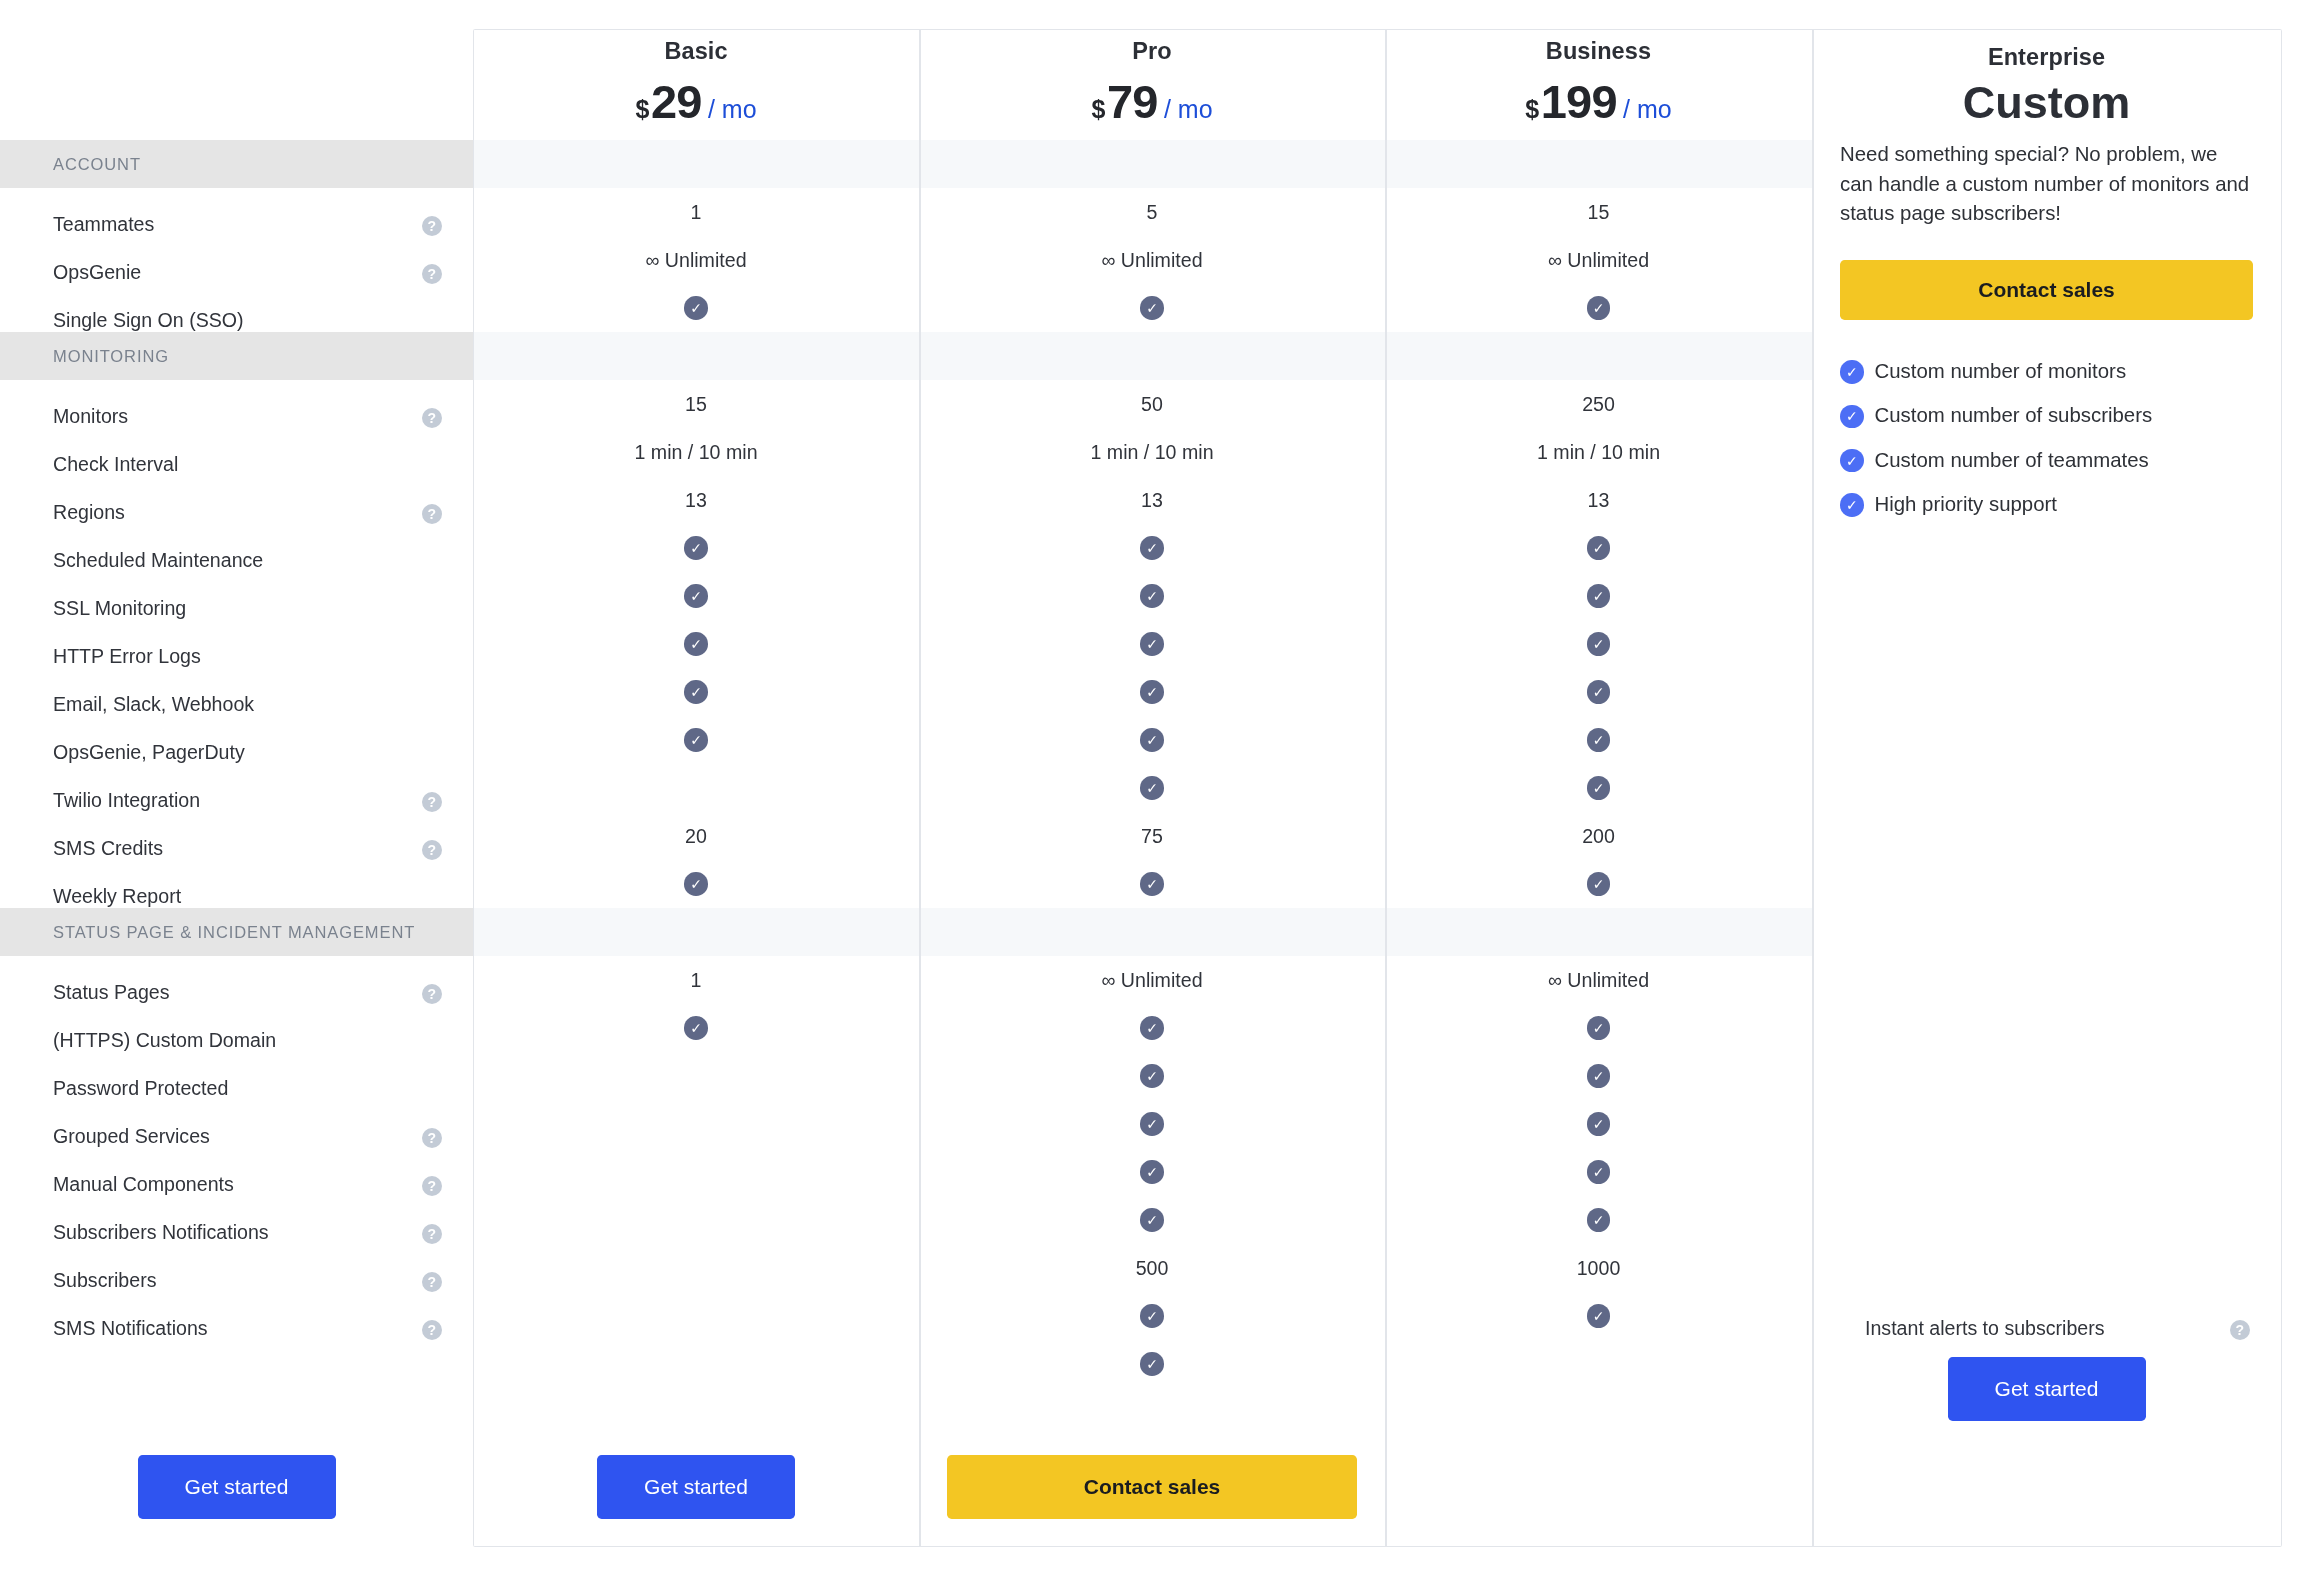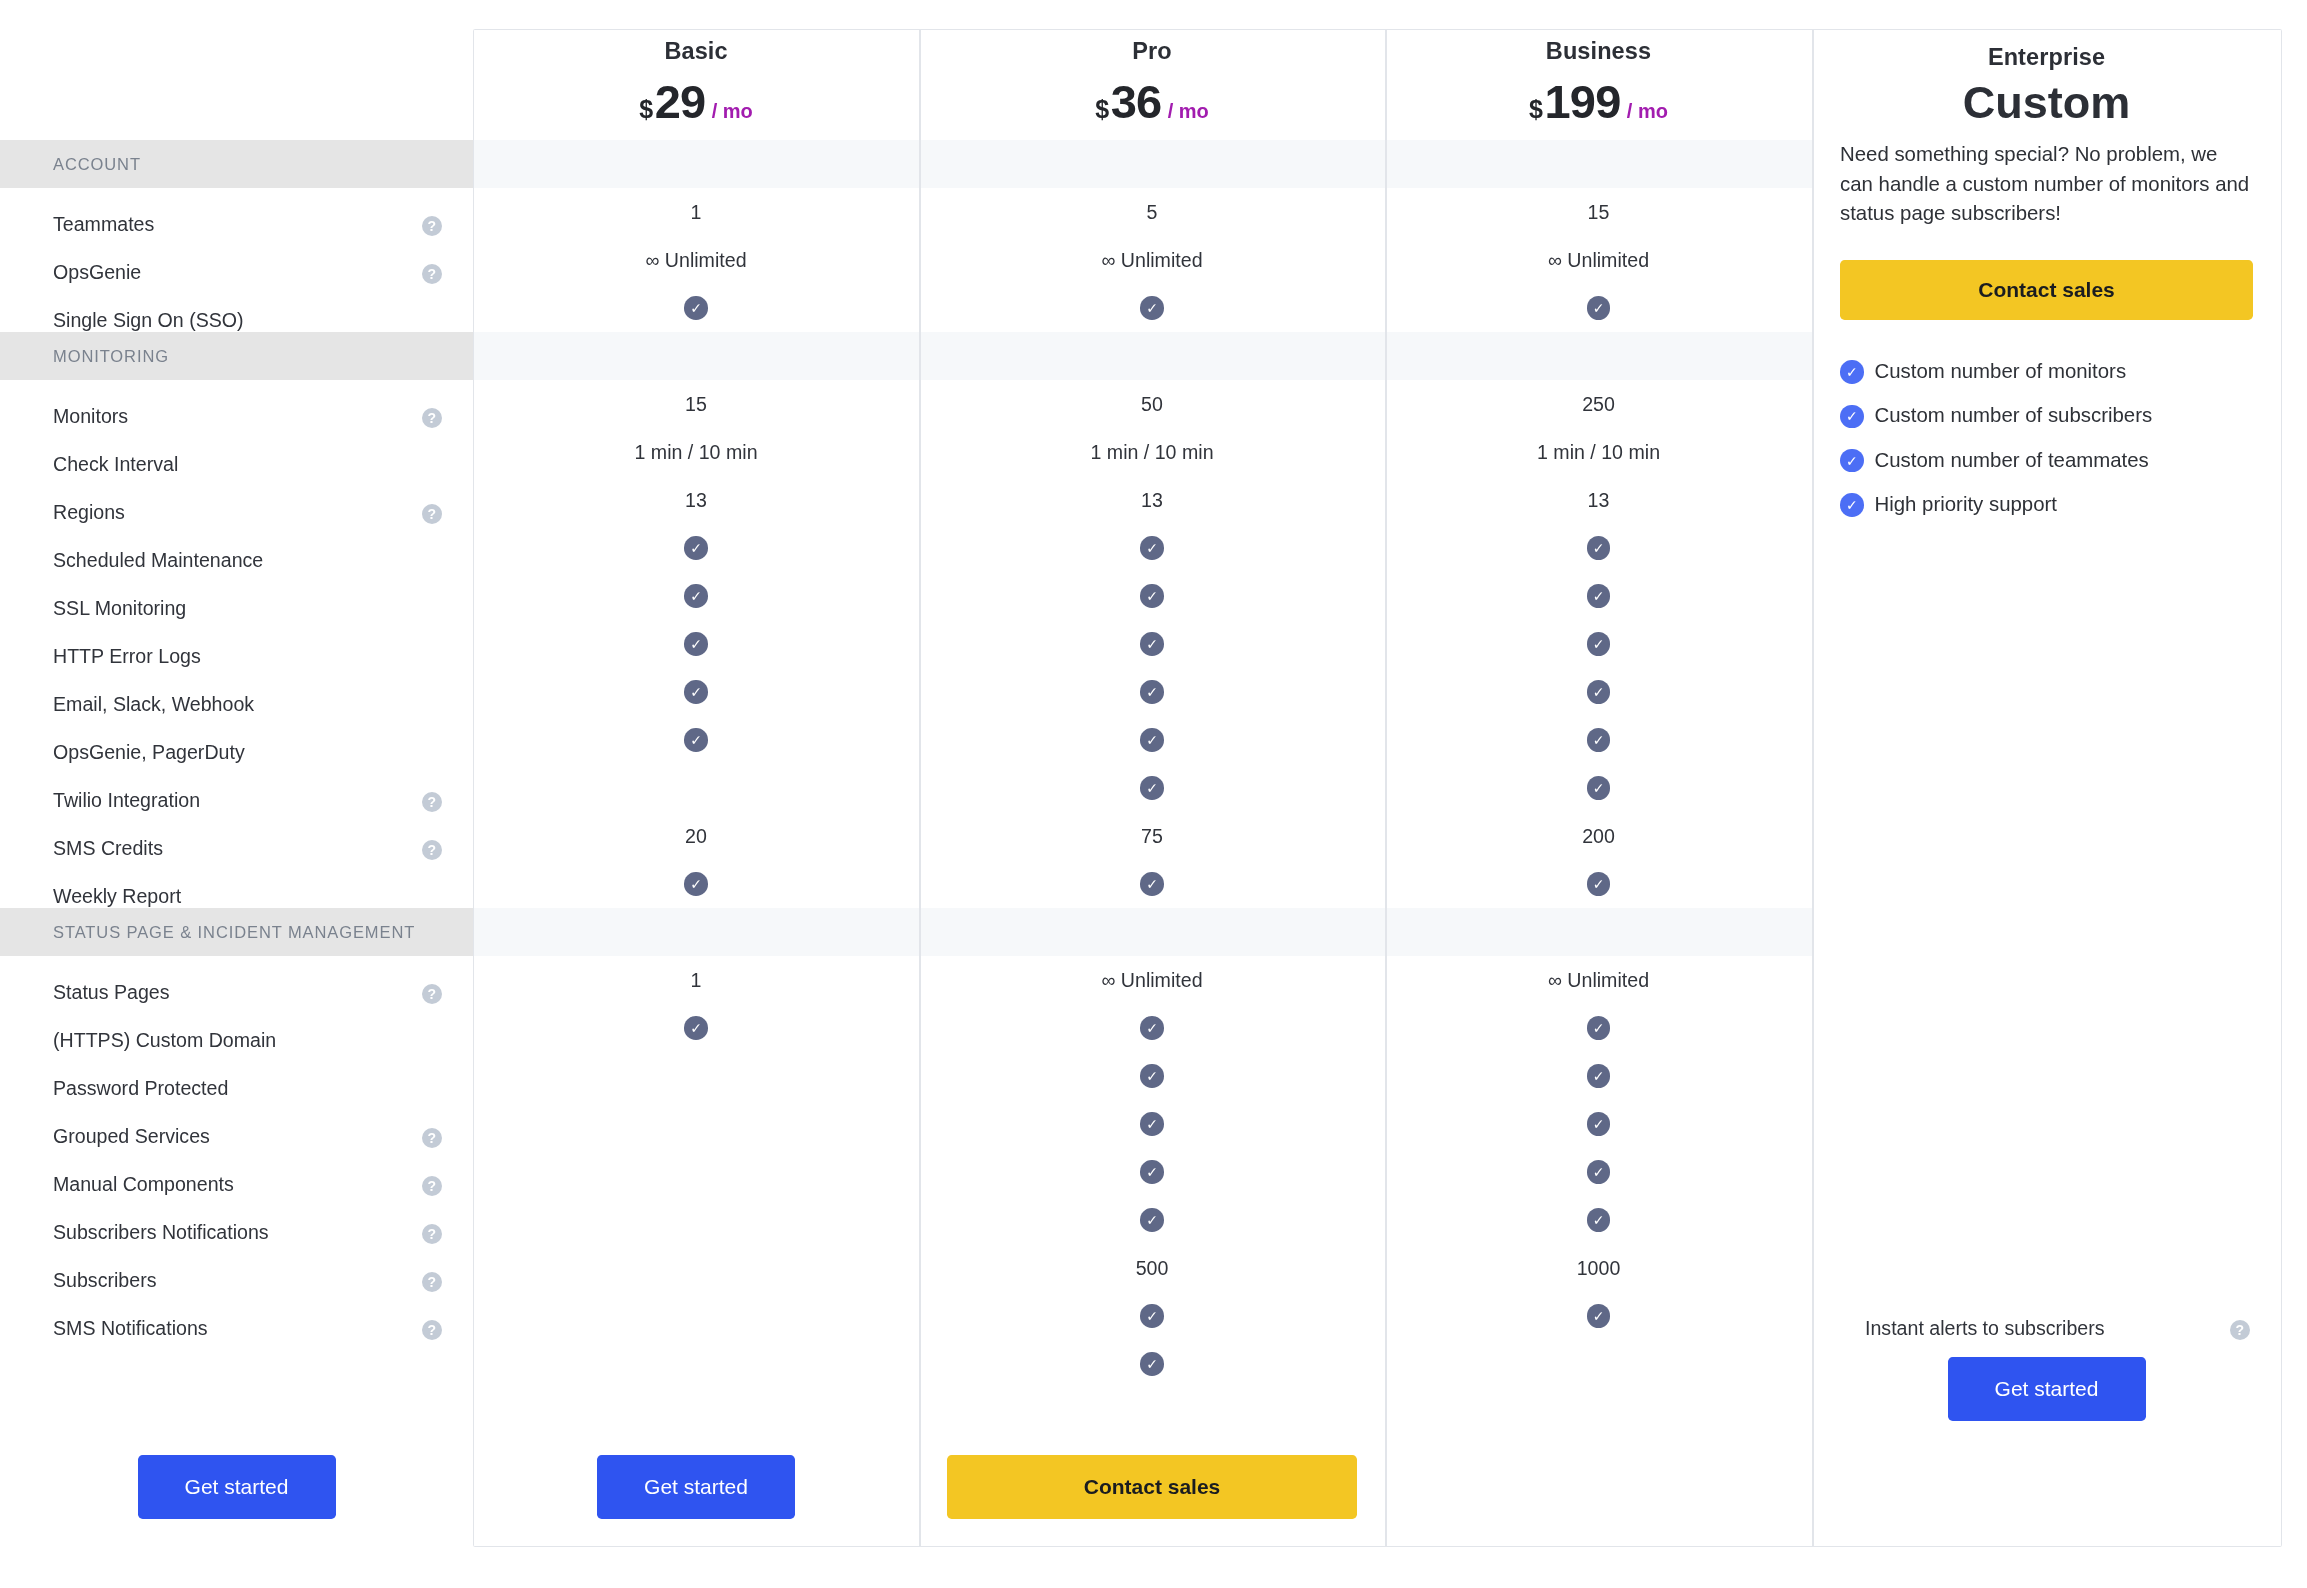--- a/index.html
+++ b/index.html
@@ -47,21 +47,21 @@
     font-size: 23.5px; font-weight: 700; color: #2c2f36;
     letter-spacing: 0.1px;
   }
   .price-line {
     margin-top: 12.6px;
     display: flex; align-items: baseline; justify-content: center;
     color: #24262b;
   }
   .cur { font-size: 25px; font-weight: 700; margin-right: 1.6px; }
   .amt { font-size: 47px; font-weight: 800; line-height: 1; letter-spacing: -0.8px; }
-  .per { font-size: 20px; font-weight: 700; margin-left: 6.3px; color: #a21caf; }
+  .per { font-size: 25px; font-weight: 400; margin-left: 6.3px; color: #1d4ed8; }
 
   .ent-head { justify-content: flex-start; padding-top: 44px; }
   .ent-custom {
     margin-top: 9.4px;
     font-size: 45px; font-weight: 800; color: #2c2f36; line-height: 1;
   }
 
   
   .band {
     background: #e5e5e5;
@@ -167,21 +167,21 @@
         <div class="price-line">
           <span class="cur">$</span>
           <span class="amt">29</span>
           <span class="per">/ mo</span>
         </div>
       </div>
       <div class="hcell">
         <div class="plan-name">Pro</div>
         <div class="price-line">
           <span class="cur">$</span>
-          <span class="amt">36</span>
+          <span class="amt">79</span>
           <span class="per">/ mo</span>
         </div>
       </div>
       <div class="hcell">
         <div class="plan-name">Business</div>
         <div class="price-line">
           <span class="cur">$</span>
           <span class="amt">199</span>
           <span class="per">/ mo</span>
         </div>

